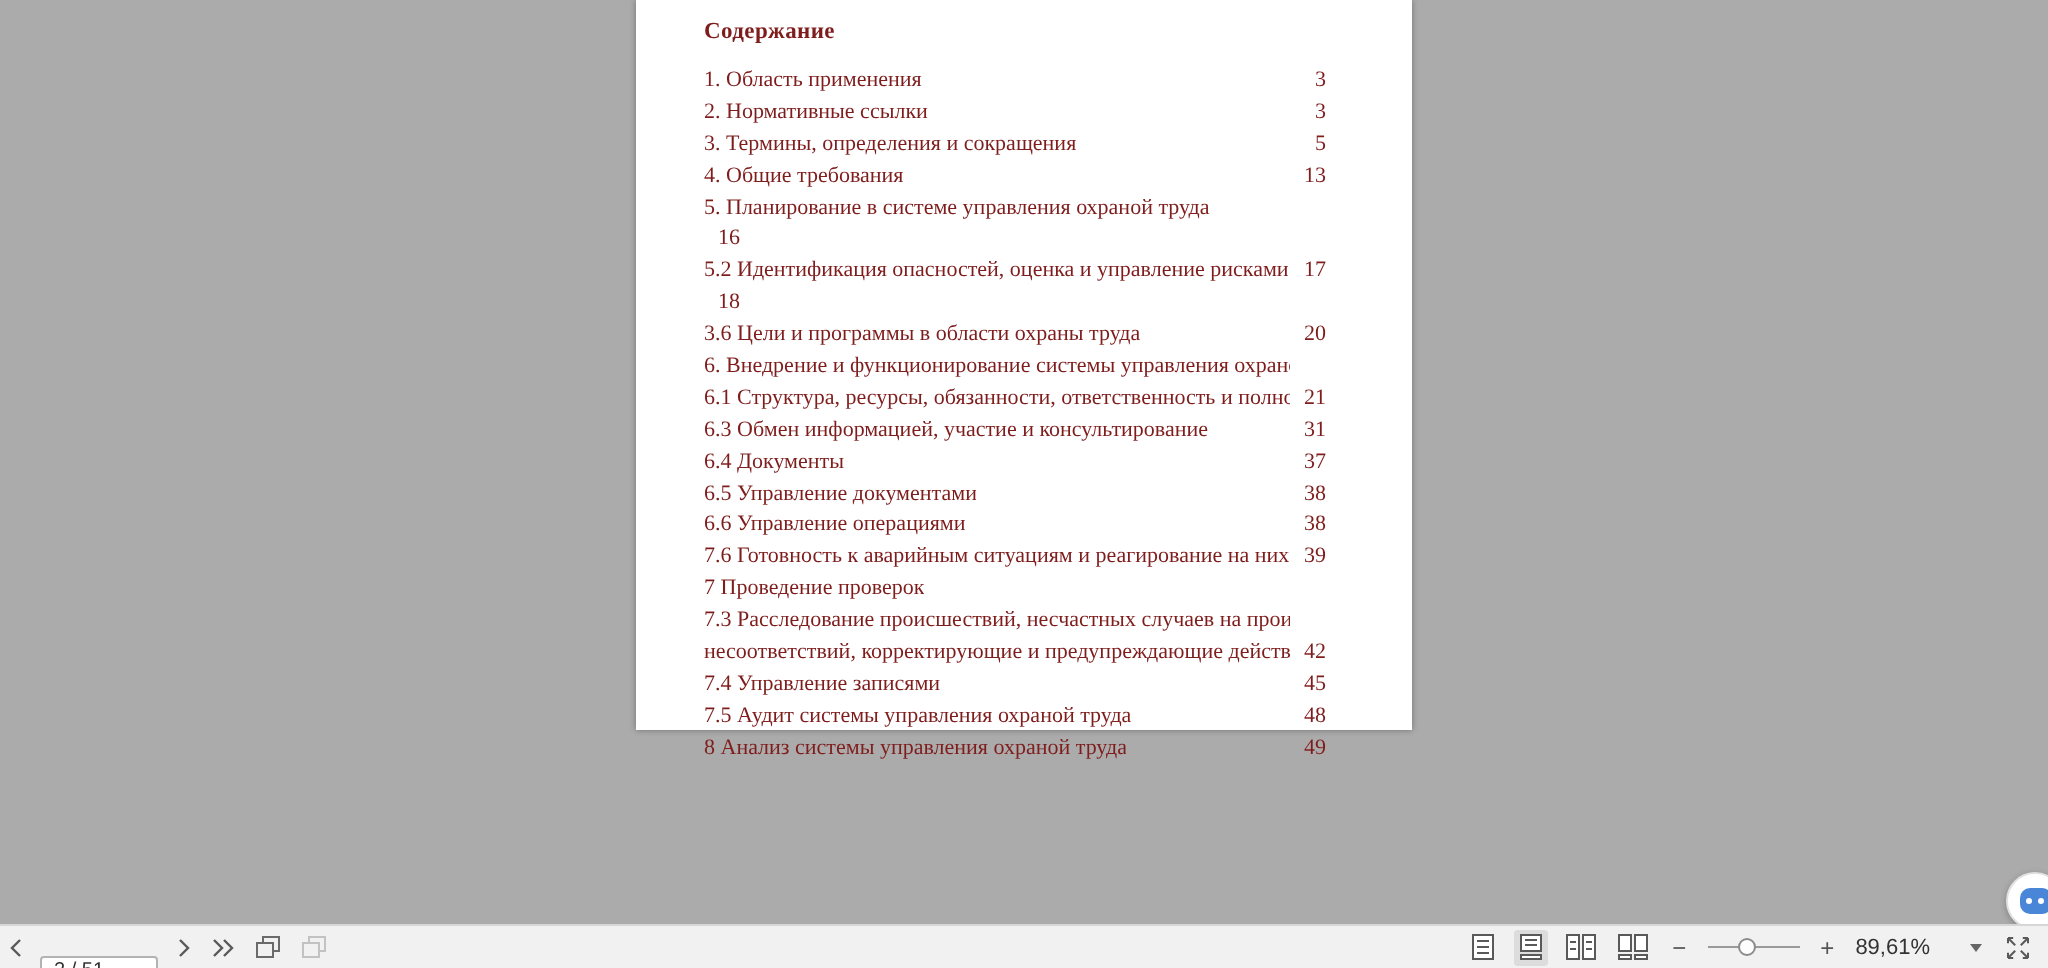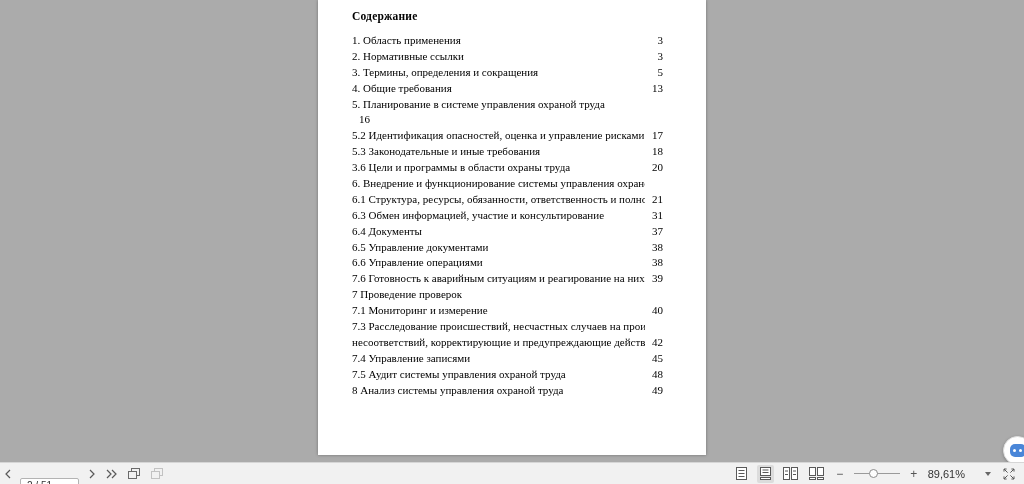--- a/index.html
+++ b/index.html
@@ -6,24 +6,24 @@
   body{
     width:1024px;height:484px;overflow:hidden;
     font-family:"Liberation Sans",sans-serif;
     -webkit-font-smoothing:antialiased;
   }
   .screen{position:relative;width:1024px;height:484px;overflow:hidden;background:#ababab;}
 
   
   .canvas{position:absolute;left:0;top:0;width:1024px;height:462px;background:#ababab;}
   .page{
-    position:absolute;left:318px;top:0;width:388px;height:455px;
+    position:absolute;left:318px;top:0;width:388px;height:365px;
     background:#ffffff;box-shadow:0 0 3px rgba(0,0,0,.35);
     box-sizing:border-box;padding:10px 43px 0 34px;
-    font-family:"Liberation Serif",serif;color:#000000;
+    font-family:"Liberation Serif",serif;color:#7f1d1d;
   }
   .doc-title{
     font-size:11.5px;font-weight:bold;margin:0 0 11px 0;letter-spacing:.2px;
   }
   .toc{font-size:11px;}
   .toc-row{display:flex;justify-content:space-between;align-items:center;height:15.9px;line-height:15.9px;white-space:nowrap;}
   .toc-label{overflow:hidden;}
   .toc-page{min-width:18px;text-align:right;}
 
   
@@ -110,21 +110,20 @@
   <div class="toc-row">
     <span class="toc-page">16</span>
   </div>
 
   <div class="toc-row">
     <span class="toc-label">5.2 Идентификация опасностей, оценка и управление рисками</span>
     <span class="toc-page">17</span>
   </div>
 
   <div class="toc-row">
-    <span class="toc-label">5.3 Законодательные и иные требования</span>
     <span class="toc-page">18</span>
   </div>
 
   <div class="toc-row">
     <span class="toc-label">3.6 Цели и программы в области охраны труда</span>
     <span class="toc-page">20</span>
   </div>
 
   <div class="toc-row">
     <span class="toc-label">6. Внедрение и функционирование системы управления охраной труда</span>
@@ -160,24 +159,20 @@
   <div class="toc-row">
     <span class="toc-label">7.6 Готовность к аварийным ситуациям и реагирование на них</span>
     <span class="toc-page">39</span>
   </div>
 
   <div class="toc-row">
     <span class="toc-label">7 Проведение проверок</span>
     <span class="toc-page"></span>
   </div>
 
-  <div class="toc-row">
-    <span class="toc-label">7.1 Мониторинг и измерение</span>
-    <span class="toc-page">40</span>
-  </div>
 
 
   <div class="toc-row">
     <span class="toc-label">7.3 Расследование происшествий, несчастных случаев на производстве,</span>
     <span class="toc-page"></span>
   </div>
 
   <div class="toc-row">
     <span class="toc-label">несоответствий, корректирующие и предупреждающие действия</span>
     <span class="toc-page">42</span>

